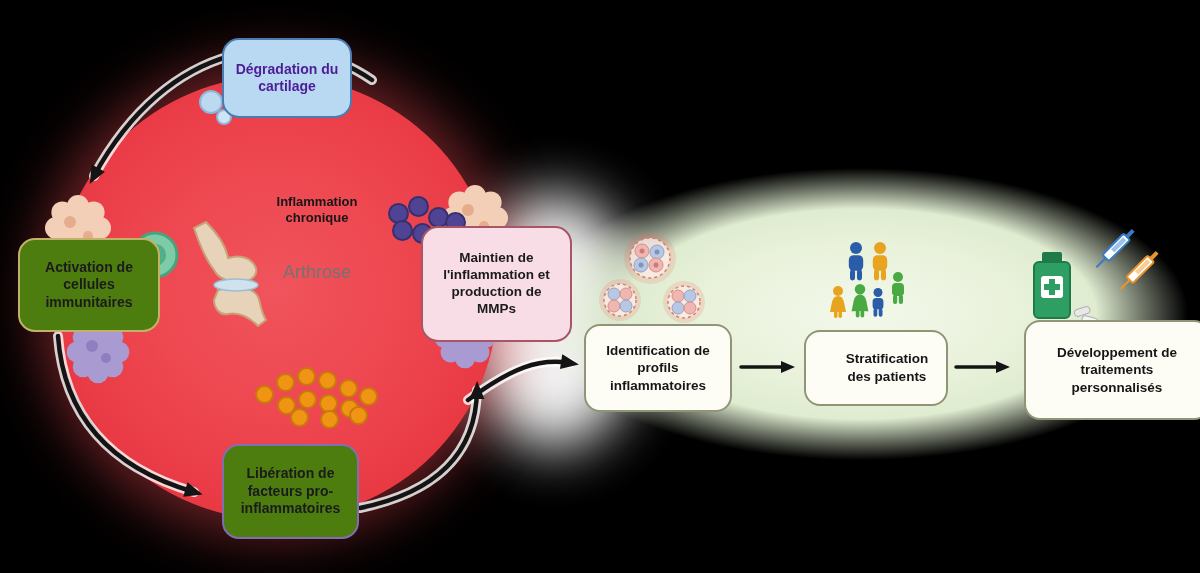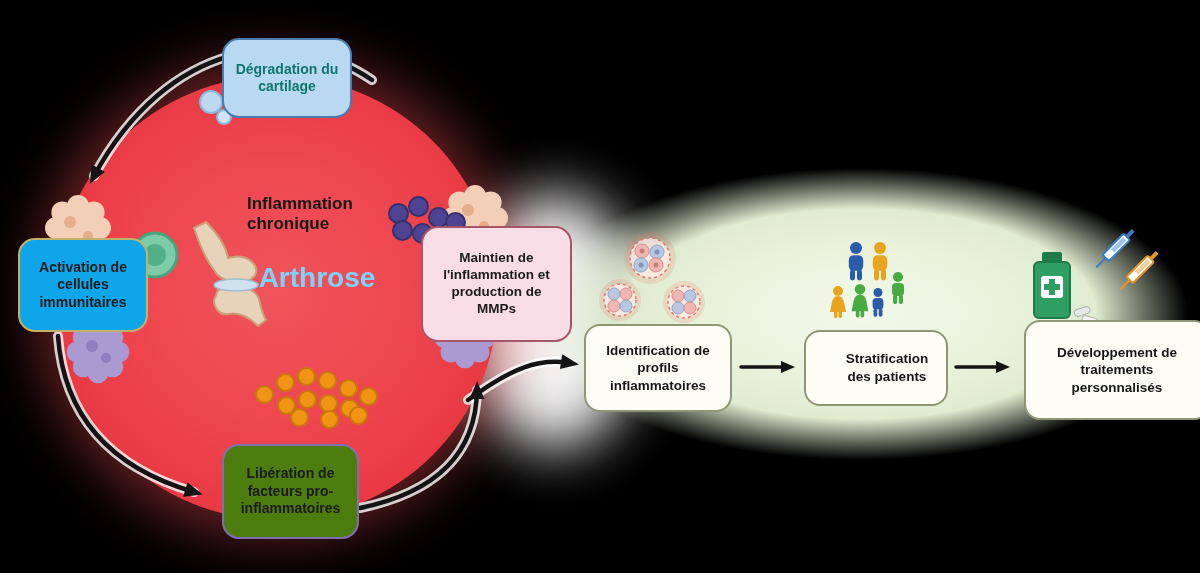--- a/index.html
+++ b/index.html
@@ -12,27 +12,27 @@
   #green-ellipse{left:532px;top:168px;width:656px;height:292px;border-radius:50%;
     background:radial-gradient(closest-side,#f3f8ea 0%,#eaf2dc 45%,#dfecd0 72%,rgba(223,236,208,0) 100%);
     z-index:1;}
   #red-circle{left:54px;top:76px;width:444px;height:444px;border-radius:50%;
     background:radial-gradient(circle at 50% 48%, #f0545c 0%, #ee4750 40%, #e93a44 70%, #e5333d 100%);
     box-shadow:0 0 55px 18px rgba(238,74,82,.45);z-index:2;}
 
   .box{z-index:5;display:flex;align-items:center;justify-content:center;text-align:center;
     font-weight:bold;color:#1b1b1b;border-radius:17px;padding:8px 10px;box-sizing:border-box;
     font-size:14px;line-height:1.25;}
-  #box-degradation{left:222px;top:38px;width:130px;height:80px;background:#b9d9f3;border:2.5px solid #4a7cb0;color:#0f766e;}
-  #box-activation{left:18px;top:238px;width:130px;height:94px;background:#0ea5e9;border:2.5px solid #c2b269;}
+  #box-degradation{left:222px;top:38px;width:130px;height:80px;background:#b9d9f3;border:2.5px solid #4a7cb0;color:#4c1d95;}
+  #box-activation{left:18px;top:238px;width:142px;height:94px;background:#4d7c0f;border:2.5px solid #c2b269;}
   #box-maintien{left:421px;top:226px;width:151px;height:116px;background:#f9dde6;border:2.5px solid #a85568;font-size:13.5px;}
   #box-liberation{left:222px;top:444px;width:137px;height:95px;background:#4d7c0f;border:2.5px solid #7f6fb0;}
 
-  #label-chronic{left:247px;top:194px;width:140px;font-weight:bold;font-size:17px;color:#161616;z-index:3;line-height:1.2;}
-  #label-arthrose{left:252px;top:262px;width:130px;text-align:center;font-weight:bold;font-size:28px;color:#7dd3fc;z-index:3;}
+  #label-chronic{left:247px;top:194px;width:140px;text-align:center;font-weight:bold;font-size:13px;color:#161616;z-index:3;line-height:1.2;}
+  #label-arthrose{left:252px;top:262px;width:130px;text-align:center;font-weight:normal;font-size:18px;color:#737373;z-index:3;}
   #remission-title{left:775px;top:184px;width:190px;text-align:center;font-weight:bold;font-size:22px;line-height:1.2;color:#0d0d0d;z-index:3;}
 
   .step-box{position:absolute;z-index:5;background:#fdfdf6;border:2px solid #8f9676;border-radius:16px;
     display:flex;align-items:center;justify-content:center;text-align:center;font-weight:bold;
     font-size:13.5px;line-height:1.3;color:#161616;padding:8px 10px;box-sizing:border-box;}
   #step-1{left:584px;top:324px;width:148px;height:88px;}
   #step-2{left:804px;top:330px;width:144px;height:76px;padding-left:32px;}
   #step-3{left:1024px;top:320px;width:186px;height:100px;}
 
   .dot{position:absolute;border-radius:50%;z-index:3;}

